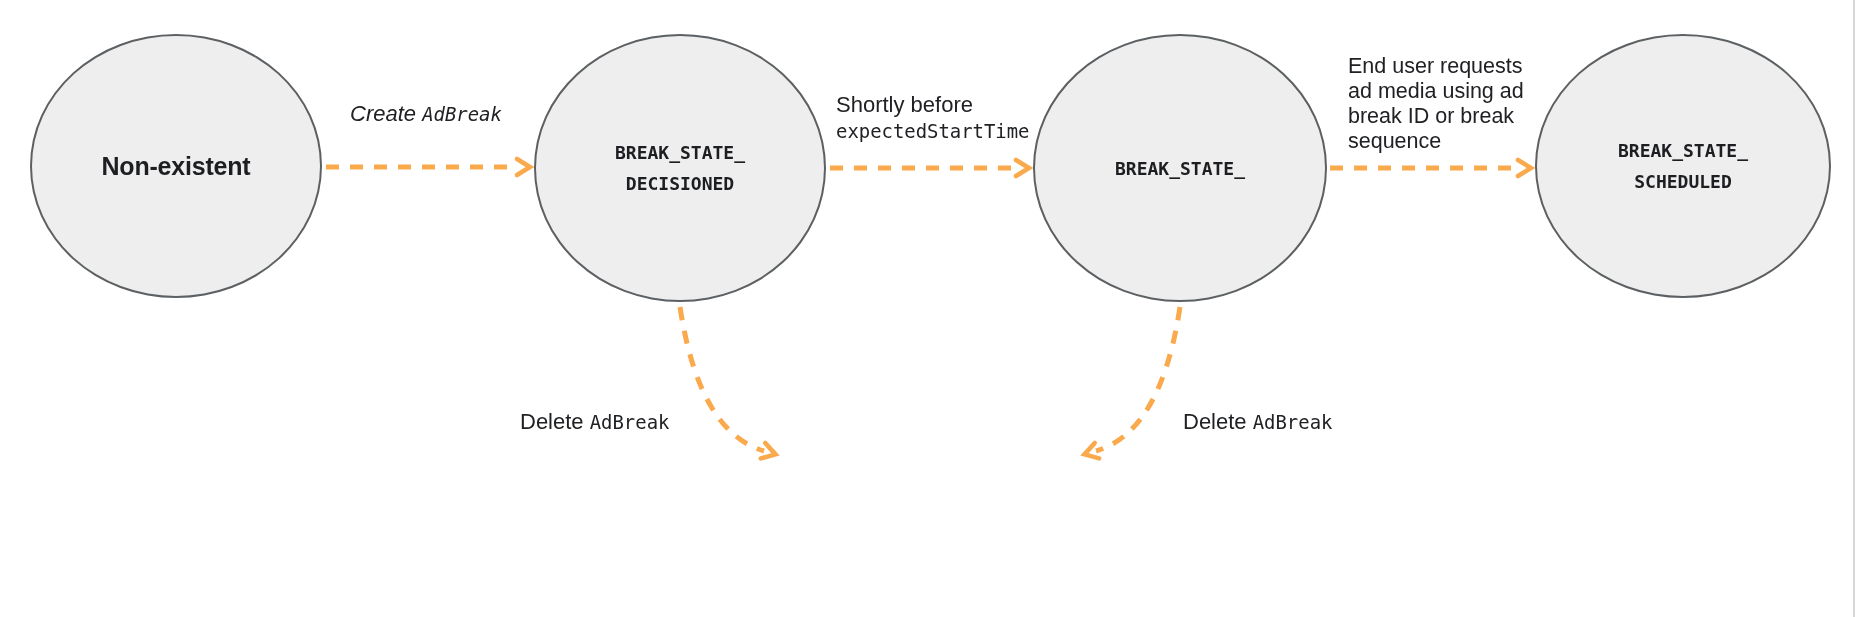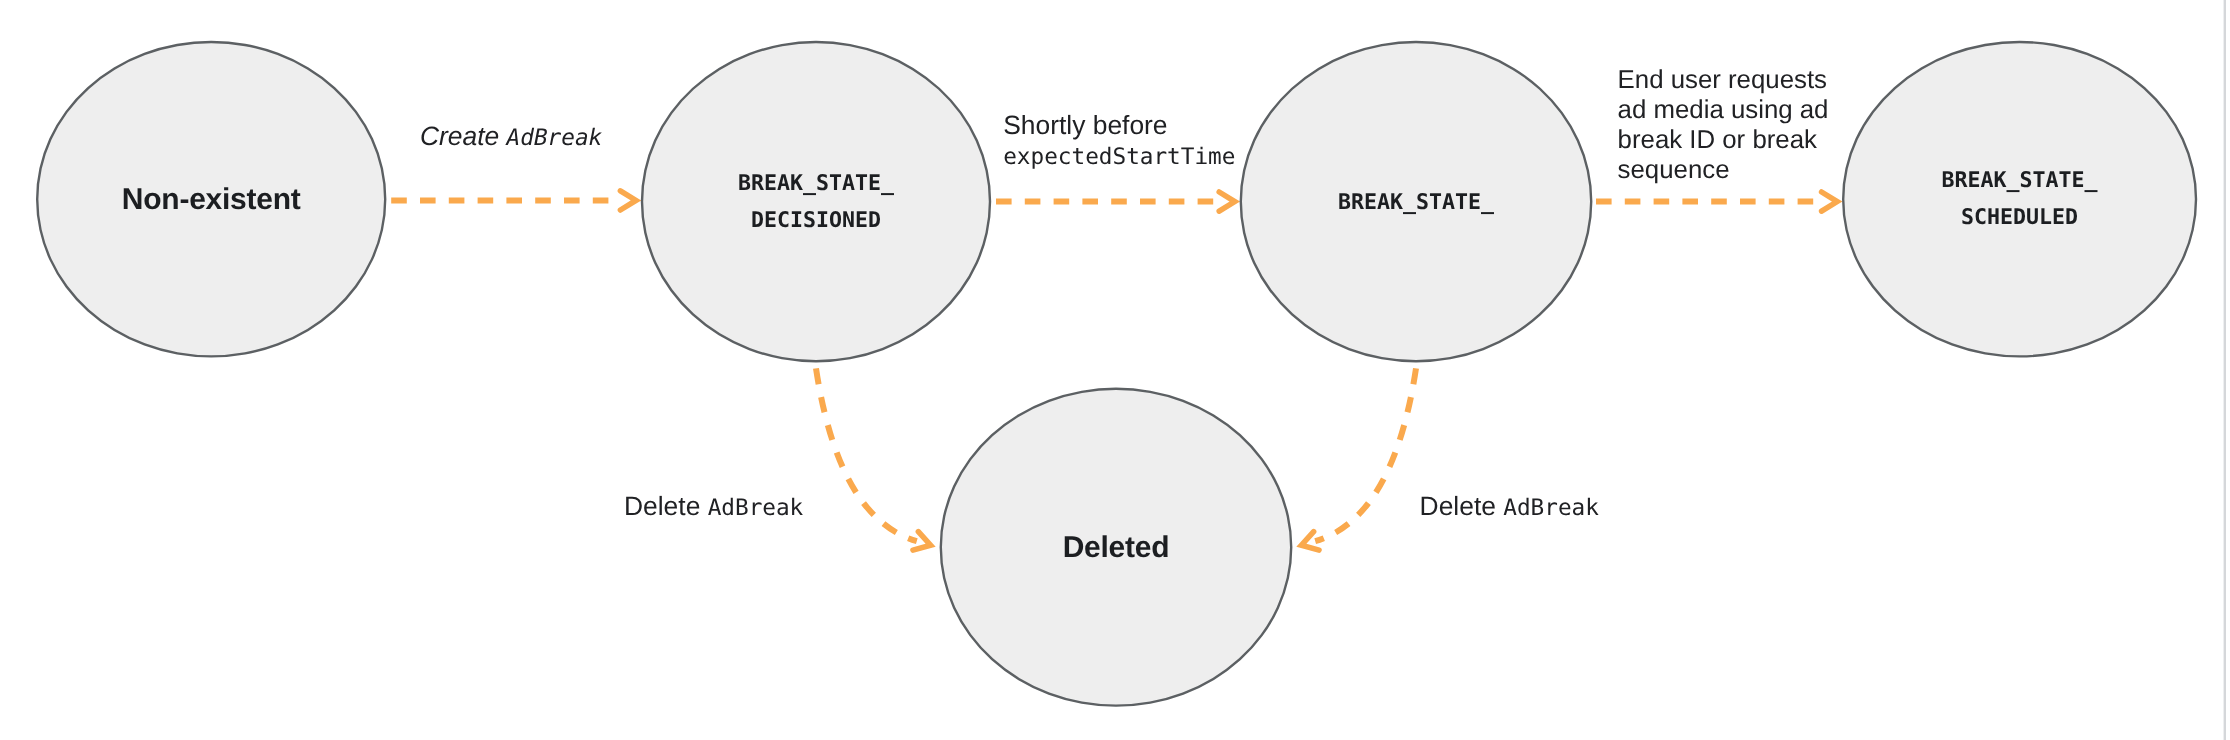--- a/index.html
+++ b/index.html
@@ -100,23 +100,20 @@
       </span>
   </div>
 
   <div class="node" style="left:1535px; top:34px; width:296px; height:264px;">
     <span class="node-label-mono">
         <span>BREAK_STATE_</span>
         <span>SCHEDULED</span>
       </span>
   </div>
 
-  <div class="node" style="left:783px; top:323px; width:294px; height:266px;">
-    <span class="node-label-sans">Deleted</span>
-  </div>
 
   <div class="elabel" style="left:350px; top:101px;font-style:italic;">
     <span>Create </span><span class="mono">AdBreak</span>
   </div>
 
   <div class="elabel" style="left:836px; top:92px;">
     <span class="line">Shortly before</span>
     <span class="line mono">expectedStartTime</span>
   </div>
 

